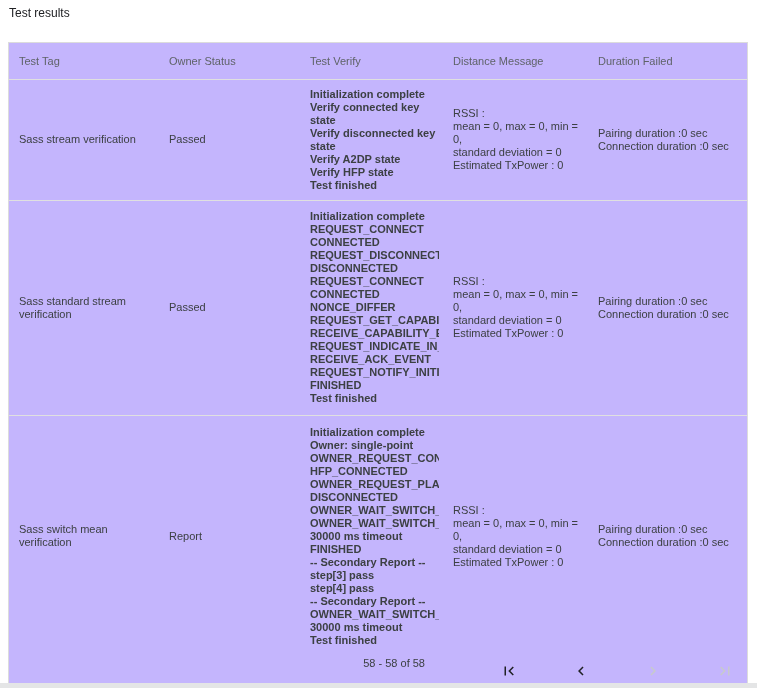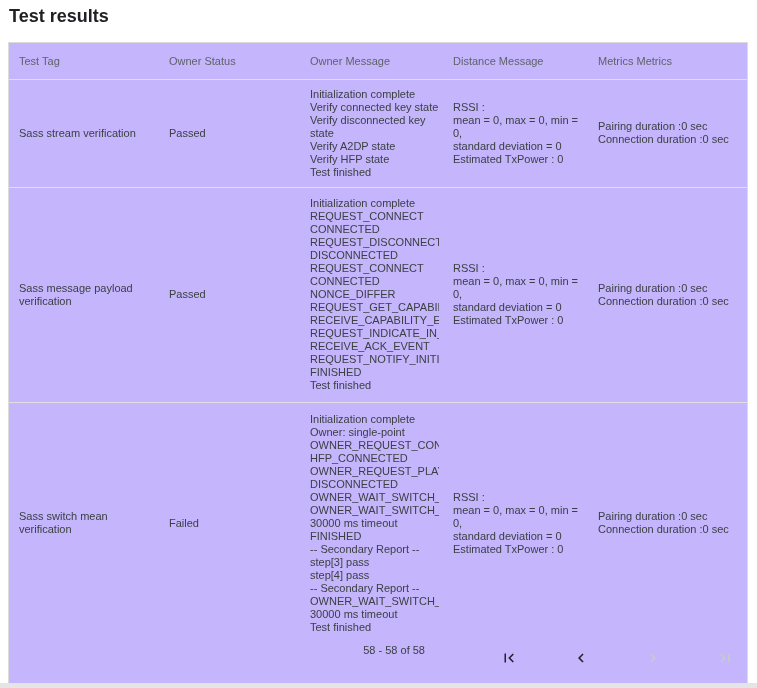--- a/index.html
+++ b/index.html
@@ -6,23 +6,23 @@
   html, body {
     width: 757px; height: 688px;
     background: #ffffff;
     font-family: "Liberation Sans", sans-serif;
     overflow: hidden;
     position: relative;
   }
   .page-title {
     position: absolute;
     left: 9px; top: 6px;
-    font-size: 18px;
+    font-size: 12px;
     color: #202124;
-    font-weight: 700;
+    font-weight: 400;
     text-align: center;
   }
   .table-card {
     position: absolute;
     left: 8px; top: 42px;
     width: 740px;
     border: 1px solid #dcdcdc;
     background: #c4b5fd;
   }
   table.results {
@@ -62,20 +62,21 @@
   .cell-text {
     white-space: pre-wrap;
     overflow: hidden;
     max-width: 100%;
   }
   td.msg .cell-text {
     width: 138px;
     white-space: pre-wrap;
     word-wrap: normal;
     overflow: hidden;
+    font-weight: bold;
   }
   .paginator {
     height: 42px;
     display: flex;
     justify-content: flex-end;
     padding-right: 8px;
   }
   .pag-range {
     font-size: 11px;
     color: #3c4043;
@@ -113,23 +114,23 @@
       <col class="c-tag">
         <col class="c-status">
         <col class="c-message">
         <col class="c-distance">
         <col class="c-duration">
     </colgroup>
     <thead>
       <tr>
         <th>Test Tag</th>
         <th>Owner Status</th>
-        <th>Owner Message</th>
+        <th>Test Verify</th>
         <th>Distance Message</th>
-        <th>Metrics Metrics</th>
+        <th>Duration Failed</th>
       </tr>
     </thead>
     <tbody>
       <tr class="row-1">
         <td>
             <div class="cell-text">Sass stream verification</div>
           </td>
         <td>
             <div class="cell-text">Passed</div>
           </td>
@@ -147,21 +148,21 @@
 standard deviation = 0
 Estimated TxPower : 0</div>
           </td>
         <td>
             <div class="cell-text">Pairing duration :0 sec
 Connection duration :0 sec</div>
           </td>
       </tr>
       <tr class="row-2">
         <td>
-            <div class="cell-text">Sass message payload verification</div>
+            <div class="cell-text">Sass standard stream verification</div>
           </td>
         <td>
             <div class="cell-text">Passed</div>
           </td>
         <td class="msg">
             <div class="cell-text">Initialization complete
 REQUEST_CONNECT
 CONNECTED
 REQUEST_DISCONNECT
 DISCONNECTED
@@ -185,21 +186,21 @@
         <td>
             <div class="cell-text">Pairing duration :0 sec
 Connection duration :0 sec</div>
           </td>
       </tr>
       <tr class="row-3">
         <td>
             <div class="cell-text">Sass switch mean verification</div>
           </td>
         <td>
-            <div class="cell-text">Failed</div>
+            <div class="cell-text">Report</div>
           </td>
         <td class="msg">
             <div class="cell-text">Initialization complete
 Owner: single-point
 OWNER_REQUEST_CONNECT
 HFP_CONNECTED
 OWNER_REQUEST_PLAY_MED
 DISCONNECTED
 OWNER_WAIT_SWITCH_BACK
 OWNER_WAIT_SWITCH_BACK

